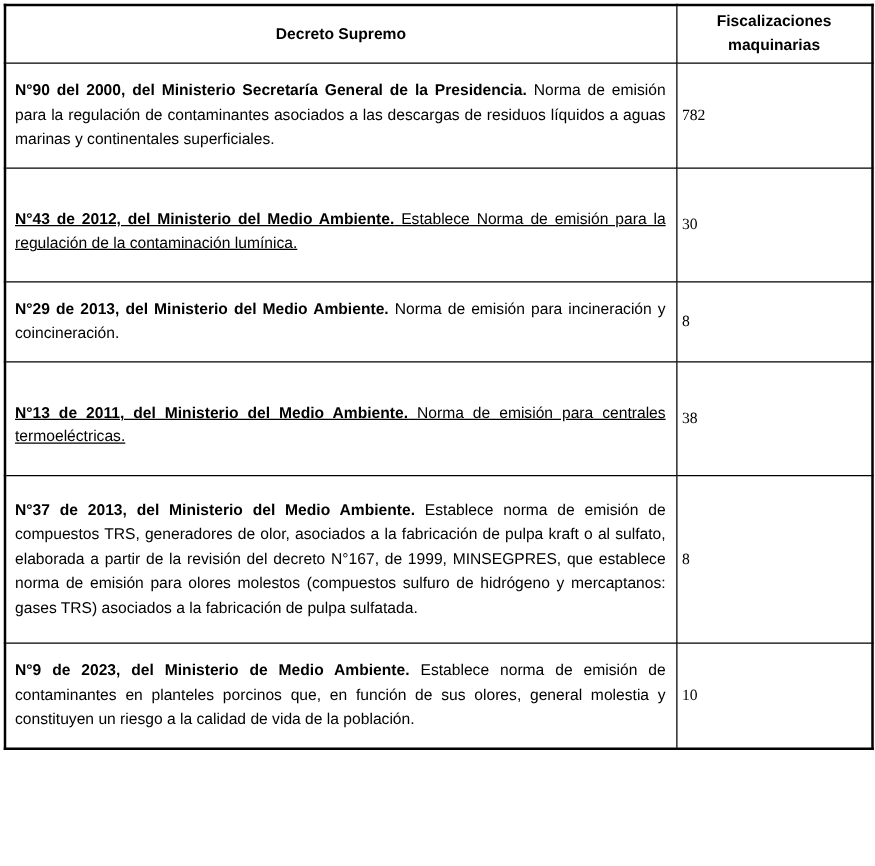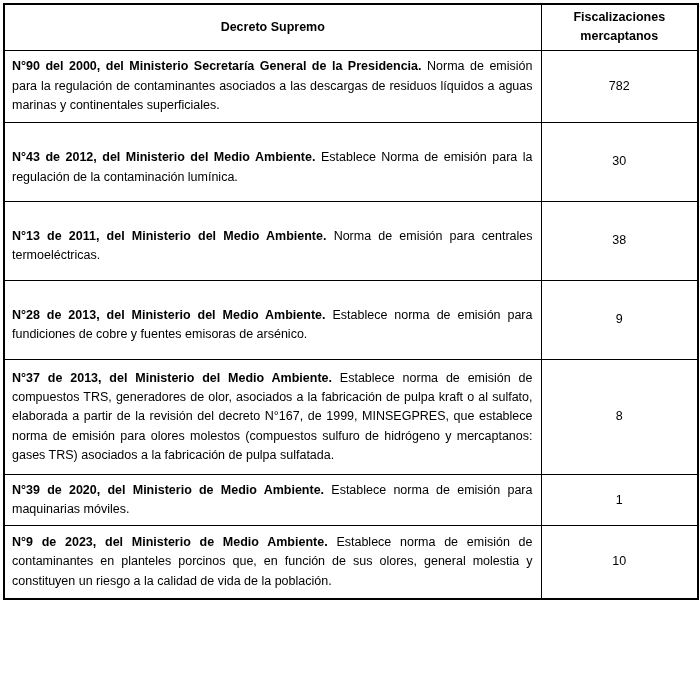--- a/index.html
+++ b/index.html
@@ -35,85 +35,78 @@
     font-weight: bold;
     text-align: center;
     padding: 3px 6px;
     font-size: 13px;
   }
   td.decree-cell {
     text-align: justify;
     padding: 3px 8px 3px 7px;
     margin-top: 44px;
   }
-  tr.pad-lg td.decree-cell { padding-top: 21px; padding-bottom: 10px; }
+  tr.pad-lg td.decree-cell { padding-top: 21px; padding-bottom: 10px; text-decoration: underline; }
   tr.pad-md td.decree-cell { padding-top: 5px; padding-bottom: 5px; }
   td.count-cell {
-    text-align: center;
     padding: 2px 4px;
+    font-family: Liberation Serif, serif;
   }
   .bold { font-weight: bold; }
 </style>
 </head>
 <body>
 
 <div class="page">
   <table class="decree-table">
     <colgroup>
       <col style="width: 537px;">
       <col style="width: 157px;">
     </colgroup>
     <thead>
       <tr>
         <th class="header-cell">Decreto Supremo</th>
-        <th class="header-cell">Fiscalizaciones mercaptanos</th>
+        <th class="header-cell">Fiscalizaciones maquinarias</th>
       </tr>
     </thead>
     <tbody>
       <tr>
         <td class="decree-cell">
           <span class="bold">N°90 del 2000, del Ministerio Secretaría General de la Presidencia.</span>
           <span>Norma de emisión para la regulación de contaminantes asociados a las descargas de residuos líquidos a aguas marinas y continentales superficiales.</span>
         </td>
         <td class="count-cell">782</td>
       </tr>
       <tr class="pad-lg">
         <td class="decree-cell">
           <span class="bold">N°43 de 2012, del Ministerio del Medio Ambiente.</span>
           <span>Establece Norma de emisión para la regulación de la contaminación lumínica.</span>
         </td>
         <td class="count-cell">30</td>
       </tr>
+      <tr class="pad-md">
+        <td class="decree-cell">
+          <span class="bold">N°29 de 2013, del Ministerio del Medio Ambiente.</span>
+          <span>Norma de emisión para incineración y coincineración.</span>
+        </td>
+        <td class="count-cell">8</td>
+      </tr>
       <tr class="pad-lg">
         <td class="decree-cell">
           <span class="bold">N°13 de 2011, del Ministerio del Medio Ambiente.</span>
           <span>Norma de emisión para centrales termoeléctricas.</span>
         </td>
         <td class="count-cell">38</td>
       </tr>
-      <tr class="pad-lg">
-        <td class="decree-cell">
-          <span class="bold">N°28 de 2013, del Ministerio del Medio Ambiente.</span>
-          <span>Establece norma de emisión para fundiciones de cobre y fuentes emisoras de arsénico.</span>
-        </td>
-        <td class="count-cell">9</td>
-      </tr>
       <tr>
         <td class="decree-cell">
           <span class="bold">N°37 de 2013, del Ministerio del Medio Ambiente.</span>
           <span>Establece norma de emisión de compuestos TRS, generadores de olor, asociados a la fabricación de pulpa kraft o al sulfato, elaborada a partir de la revisión del decreto N°167, de 1999, MINSEGPRES, que establece norma de emisión para olores molestos (compuestos sulfuro de hidrógeno y mercaptanos: gases TRS) asociados a la fabricación de pulpa sulfatada.</span>
         </td>
         <td class="count-cell">8</td>
-      </tr>
-      <tr>
-        <td class="decree-cell">
-          <span class="bold">N°39 de 2020, del Ministerio de Medio Ambiente.</span>
-          <span>Establece norma de emisión para maquinarias móviles.</span>
-        </td>
-        <td class="count-cell">1</td>
       </tr>
       <tr>
         <td class="decree-cell">
           <span class="bold">N°9 de 2023, del Ministerio de Medio Ambiente.</span>
           <span>Establece norma de emisión de contaminantes en planteles porcinos que, en función de sus olores, general molestia y constituyen un riesgo a la calidad de vida de la población.</span>
         </td>
         <td class="count-cell">10</td>
       </tr>
 
     </tbody>

